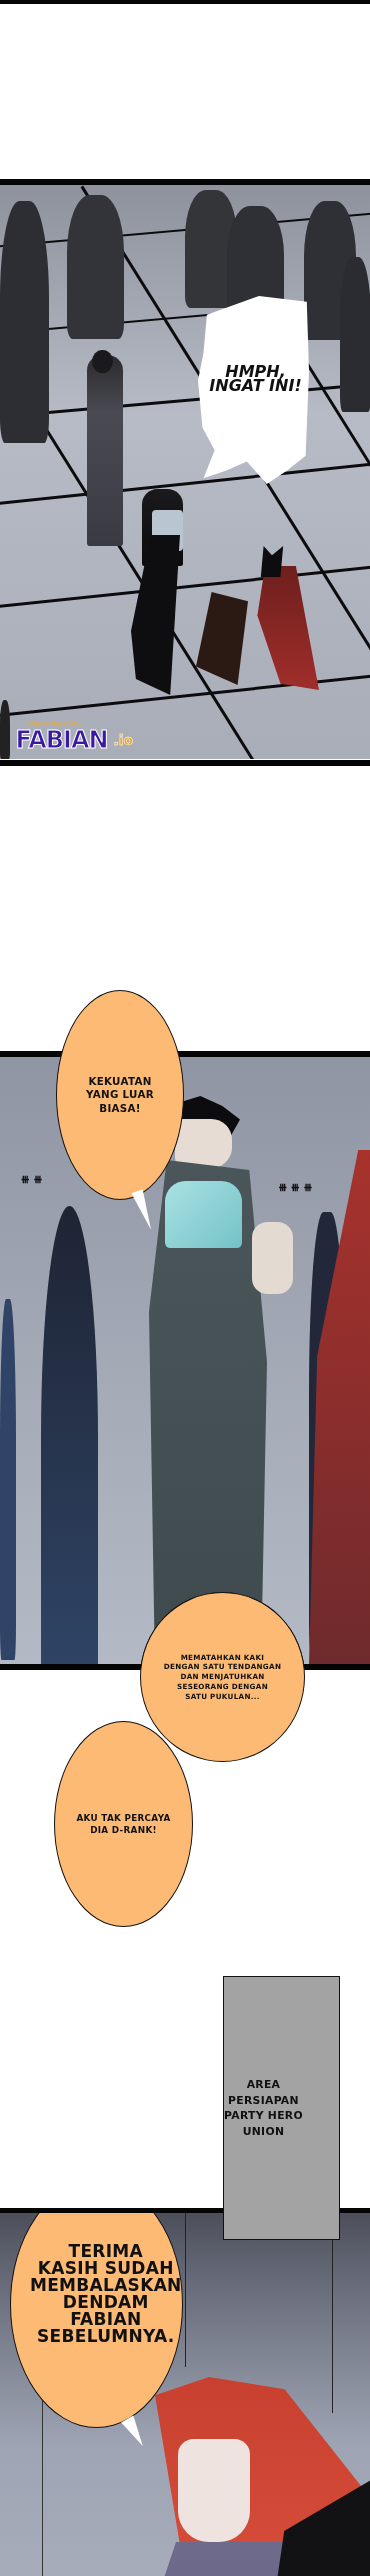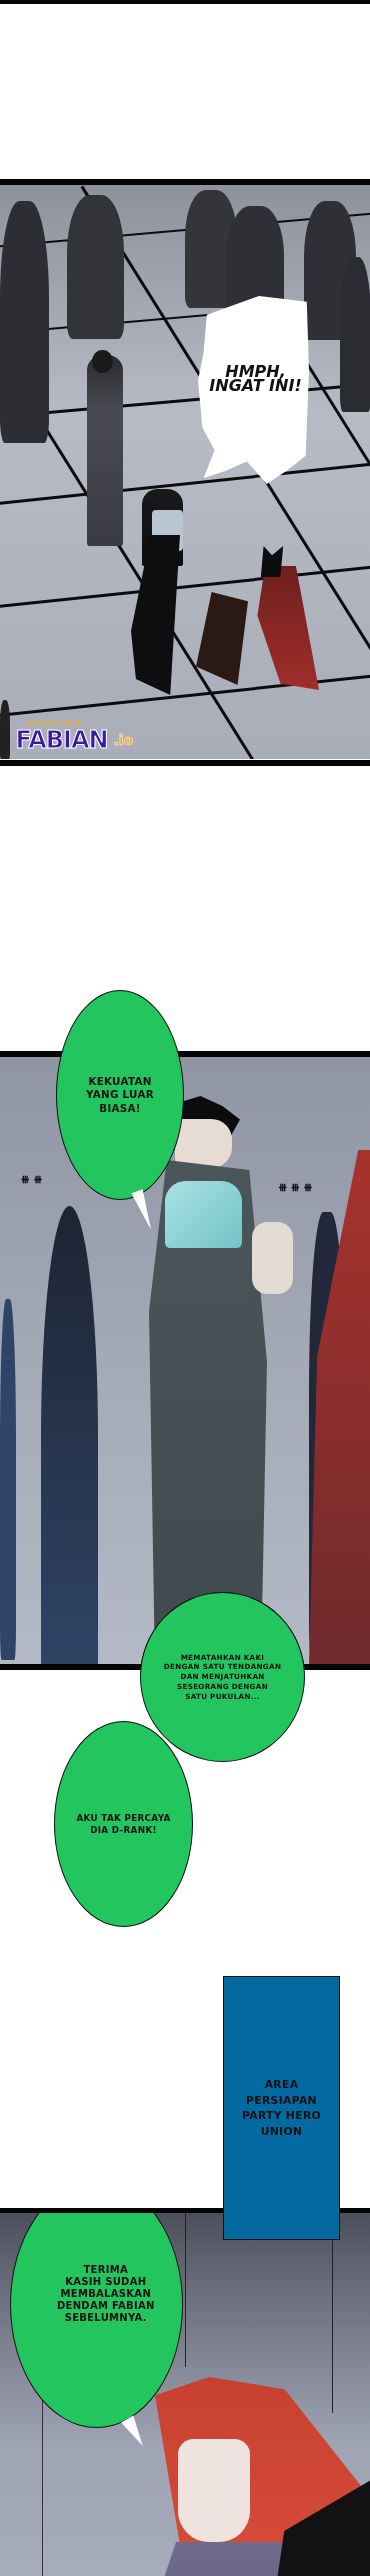--- a/index.html
+++ b/index.html
@@ -1,24 +1,24 @@
 <!DOCTYPE html>
 <html style="font-size:8.2px"><head>
 <meta charset="utf-8">
 <style>
   * { box-sizing: border-box; margin: 0; padding: 0; }
   body { width: 371px; height: 3963px; background: #ffffff; position: relative; overflow: hidden; font-family: "Liberation Sans", sans-serif; }
   .abs { position: absolute; }
   .border { position: absolute; left: 0; width: 371px; background: #050505; }
   .panel { position: absolute; left: 0; width: 371px; overflow: hidden; }
-  .bubble { position: absolute; background: #22c55e; border: 1px solid #111; border-radius: 50%; display: flex; align-items: center; justify-content: center; text-align: center; }
+  .bubble { position: absolute; background: #fdba74; border: 1px solid #111; border-radius: 50%; display: flex; align-items: center; justify-content: center; text-align: center; }
   .btext { font-family: "DejaVu Sans", sans-serif; font-weight: bold; color: #111; text-transform: uppercase; letter-spacing: 0.3px; white-space: pre-line; }
   .silhouette { position: absolute; background: #2a2a2e; border-radius: 40% 40% 10% 10%; }
   .floor-line { position: absolute; background: #0c0c0e; height: 2.6px; transform-origin: left center; }
-  .caption-box { position: absolute; background: #0369a1; border: 1px solid #111; display: flex; align-items: center; justify-content: center; text-align: center; }
+  .caption-box { position: absolute; background: #a3a3a3; border: 1px solid #111; display: flex; align-items: center; text-align: center; }
 </style>
 </head>
 <body>
 
 <div class="border" style="top:0;height:3.6px;"></div>
 <div class="border" style="top:179px;height:6.7px;"></div>
 
 <div class="panel" style="top:185px;height:574px;background:linear-gradient(180deg,#8e929c 0%,#b7bbc5 40%,#a9adb8 100%);">
 
   <div class="floor-line" style="left:-20.6px;top:62px;width:464px;transform:rotate(-5deg);height:2.1px;"></div>
@@ -123,21 +123,21 @@
   <div class="abs" style="left:332px;top:20.6px;width:1px;height:180px;background:#222;"></div>
 
   <div class="abs" style="left:155px;top:165px;width:216px;height:608px;background:linear-gradient(180deg,#c8402f 0%,#d9503c 40%,#e06a66 100%);clip-path:polygon(0 3%,25% 0,60% 2%,100% 20%,100% 100%,70% 100%,40% 60%,15% 35%);"></div>
 
   <div class="abs" style="left:178px;top:227px;width:72px;height:103px;background:#efe3e0;border-radius:15.5px 15.5px 31px 31px;"></div>
 
   <div class="abs" style="left:139px;top:330px;width:185px;height:443px;background:linear-gradient(180deg,#6e6a8c,#5c5878);clip-path:polygon(20% 0,80% 0,100% 30%,90% 100%,10% 100%,0 25%);"></div>
   <div class="abs" style="left:247px;top:268px;width:124px;height:510px;background:#121214;clip-path:polygon(30% 10%,100% 0,100% 100%,50% 100%,0 60%);"></div>
 
   <div class="bubble" style="left:10.3px;top:-31px;width:173px;height:247px;">
-    <span class="btext" style="font-size:10px;line-height:12px;margin-top:-20.6px;margin-left:18px;">TERIMA
+    <span class="btext" style="font-size:17px;line-height:17px;margin-top:-20.6px;margin-left:18px;">TERIMA
 KASIH SUDAH
 MEMBALASKAN
 DENDAM FABIAN
 SEBELUMNYA.</span>
   </div>
   <div class="abs" style="left:128px;top:205px;width:0;height:0;border-left:7.2px solid transparent;border-right:7.2px solid transparent;border-top:31px solid #ffffff;transform:rotate(-30deg);"></div>
 
 </div>
 
 

